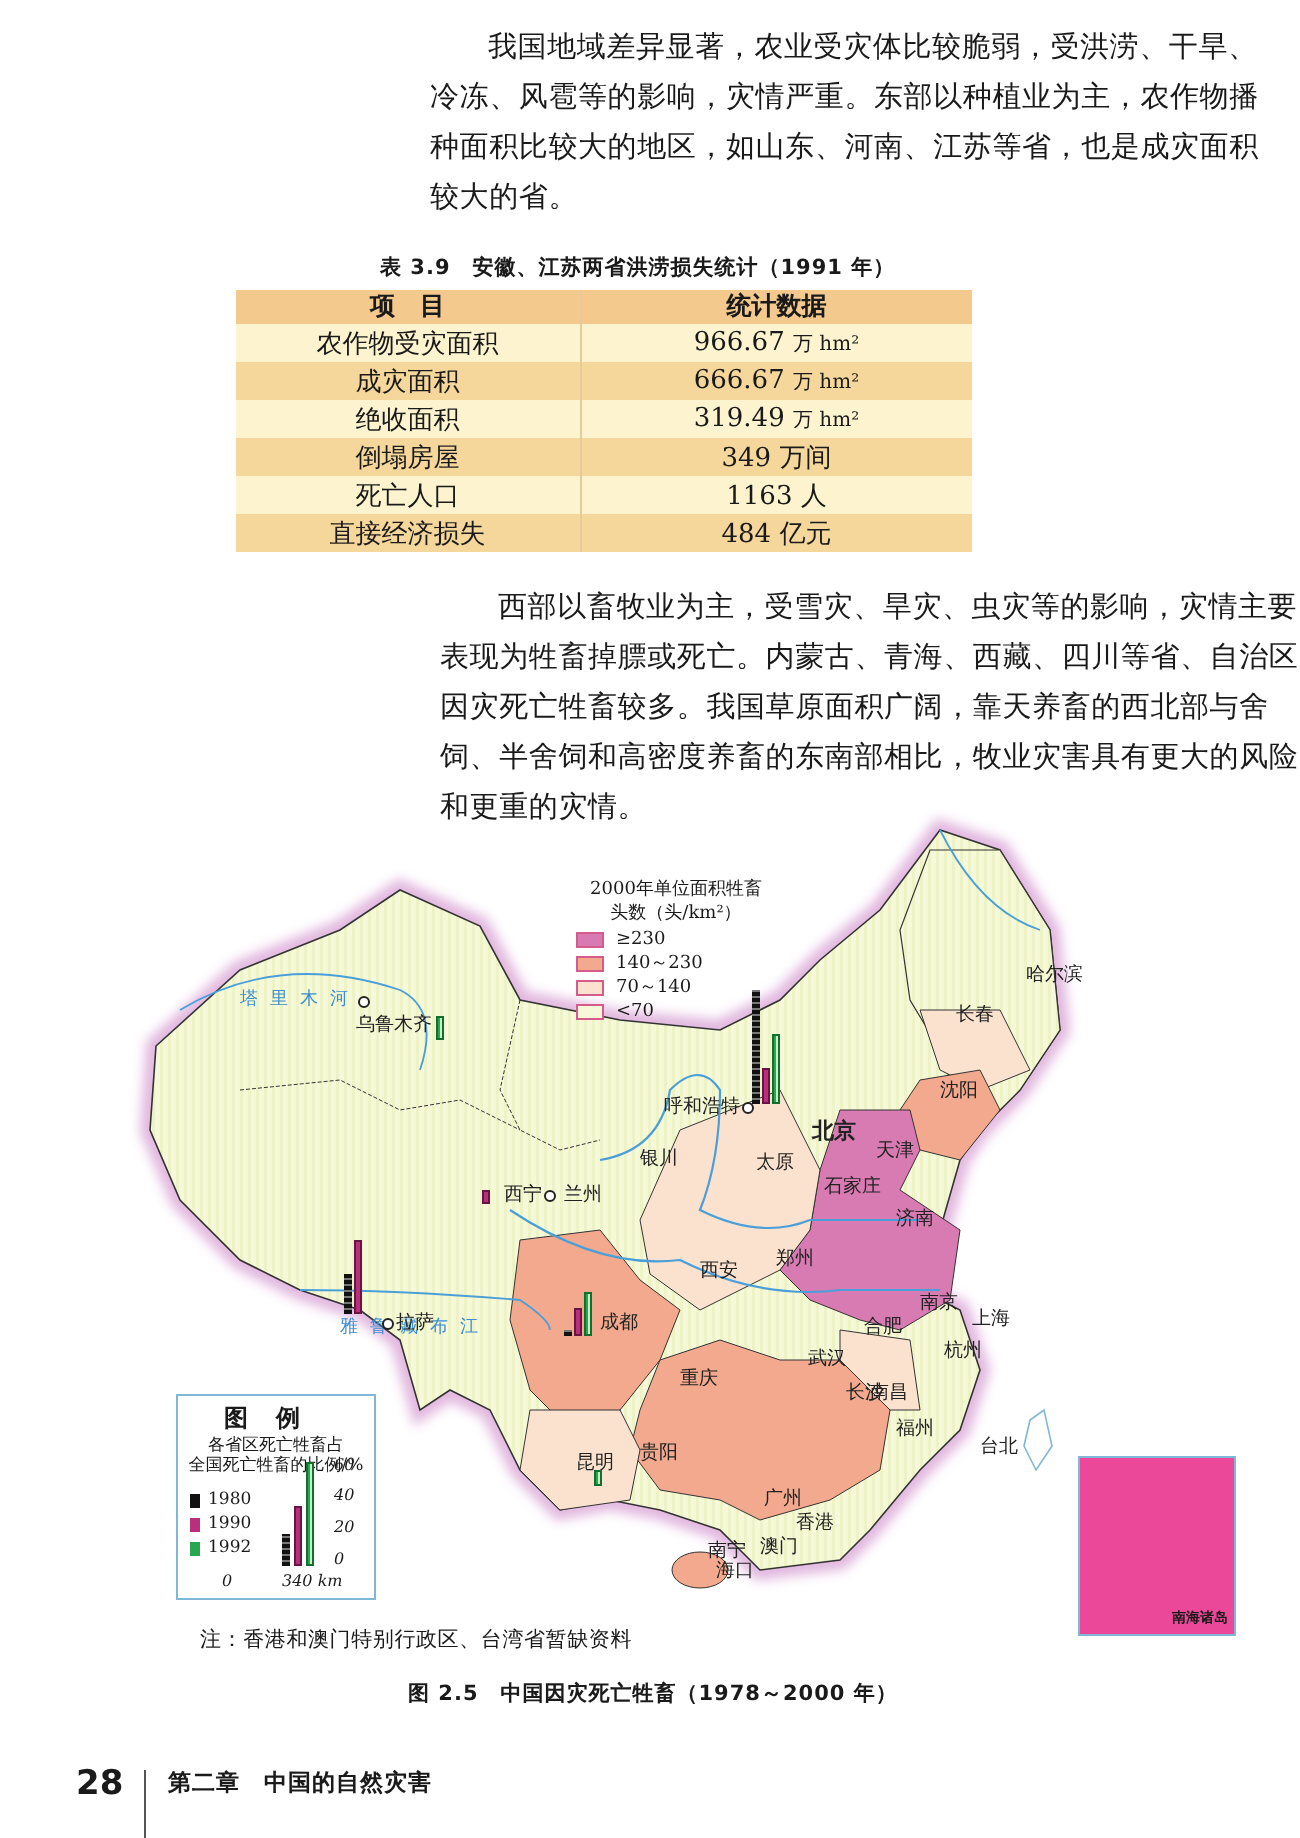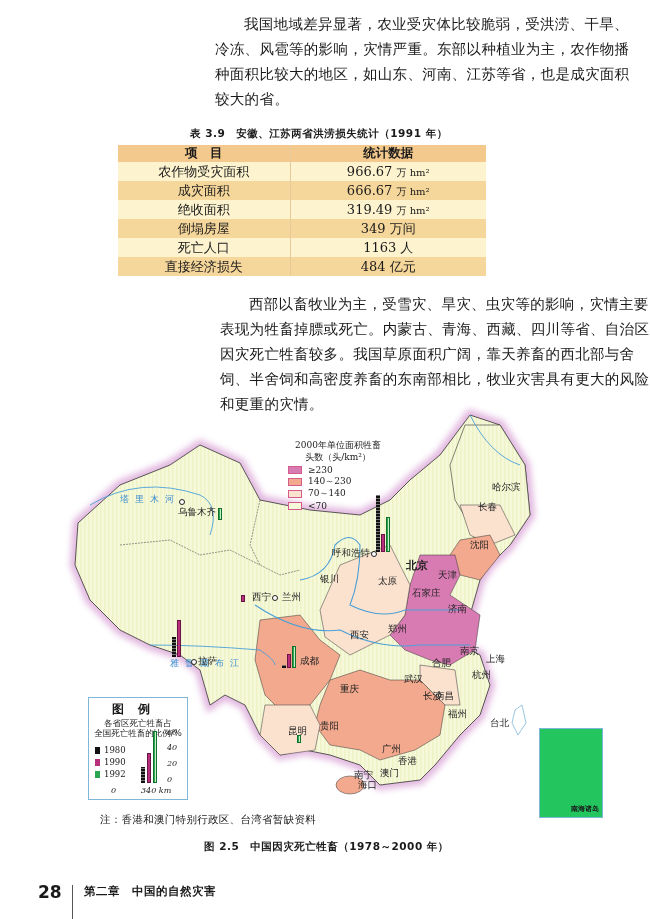--- a/index.html
+++ b/index.html
@@ -33,21 +33,21 @@
   .dl-row { display: flex; align-items: center; height: 11px; margin-left: 6px; margin-top: 1px; }
   .dl-swatch { width: 14px; height: 8px; border: 1px solid #d45b8b; margin-right: 6px; }
 
   #map-legend { position: absolute; left: 28px; top: 292px; width: 100px; height: 103px; border: 1px solid #7fb7d9; background: #ffffff; }
   #map-legend .lg-title { text-align: center; font-size: 12px; font-weight: bold; letter-spacing: 14px; margin-top: 3px; }
   #map-legend .lg-sub { text-align: center; font-size: 8.5px; line-height: 10px; }
   .lg-series { position: absolute; left: 6px; font-size: 8.5px; display: flex; align-items: center; }
   .lg-series .sw { width: 5px; height: 7px; margin-right: 4px; }
   .lg-scale { position: absolute; font-size: 8px; font-style: italic; }
 
-  #nanhai-inset { position: absolute; left: 479px; top: 323px; width: 64px; height: 90px; border: 1px solid #7fb7d9; background: #22c55e; }
+  #nanhai-inset { position: absolute; left: 479px; top: 323px; width: 79px; height: 90px; border: 1px solid #7fb7d9; background: #ec4899; }
   #nanhai-inset .label { position: absolute; right: 3px; bottom: 3px; font-size: 7px; font-weight: bold; }
 
   .bar { position: absolute; bottom: 0; width: 4px; }
   .bar.b1980 { background: repeating-linear-gradient(0deg, #111 0 2px, #777 2px 3px); }
   .bar.b1990 { background: #b8307c; border: 1px solid #6a1446; }
   .bar.b2000 { background: repeating-linear-gradient(90deg, #2aa64f 0 1px, #c8f0c8 1px 2px); border: 1px solid #12702e; }
   .bar-group { position: absolute; }
 
   .note { position: absolute; left: 100px; top: 813px; font-size: 10.5px; letter-spacing: 0.3px; }
   .fig-caption { position: absolute; left: 204px; top: 840px; font-family: "DejaVu Sans", sans-serif; font-size: 10.5px; font-weight: bold; letter-spacing: 0.5px; }
@@ -194,21 +194,21 @@
   <div class="map-label" style="left:375px;top:285px;"><span>南昌</span></div>
   <div class="map-label" style="left:388px;top:303px;"><span>福州</span></div>
   <div class="map-label" style="left:430px;top:312px;"><span>台北</span></div>
   <div class="map-label" style="left:260px;top:315px;"><span>贵阳</span></div>
   <div class="map-label" style="left:228px;top:320px;"><span>昆明</span></div>
   <div class="map-label" style="left:294px;top:364px;"><span>南宁</span></div>
   <div class="map-label" style="left:322px;top:338px;"><span>广州</span></div>
   <div class="map-label" style="left:338px;top:350px;"><span>香港</span></div>
   <div class="map-label" style="left:320px;top:362px;"><span>澳门</span></div>
   <div class="map-label" style="left:298px;top:374px;"><span>海口</span></div>
-  <div class="map-label" style="left:432px;top:76px;"><span>哈尔滨</span></div>
+  <div class="map-label" style="left:453px;top:76px;"><span>哈尔滨</span></div>
   <div class="map-label" style="left:418px;top:96px;"><span>长春</span></div>
   <div class="map-label" style="left:410px;top:134px;"><span>沈阳</span></div>
 
   <div class="bar-group" style="left:316px;top:90px;width:18px;height:57px;">
     <div class="bar b1980" style="left:0;height:57px;"></div>
     <div class="bar b1990" style="left:5px;height:18px;"></div>
     <div class="bar b2000" style="left:10px;height:35px;"></div>
   </div>
   <div class="bar-group" style="left:112px;top:215px;width:18px;height:37px;">
     <div class="bar b1980" style="left:0;height:20px;"></div>

